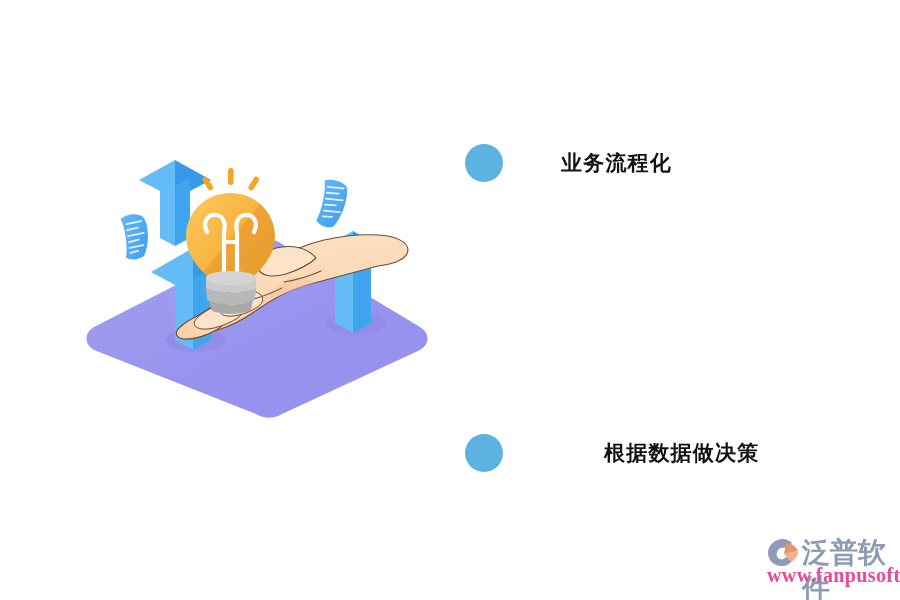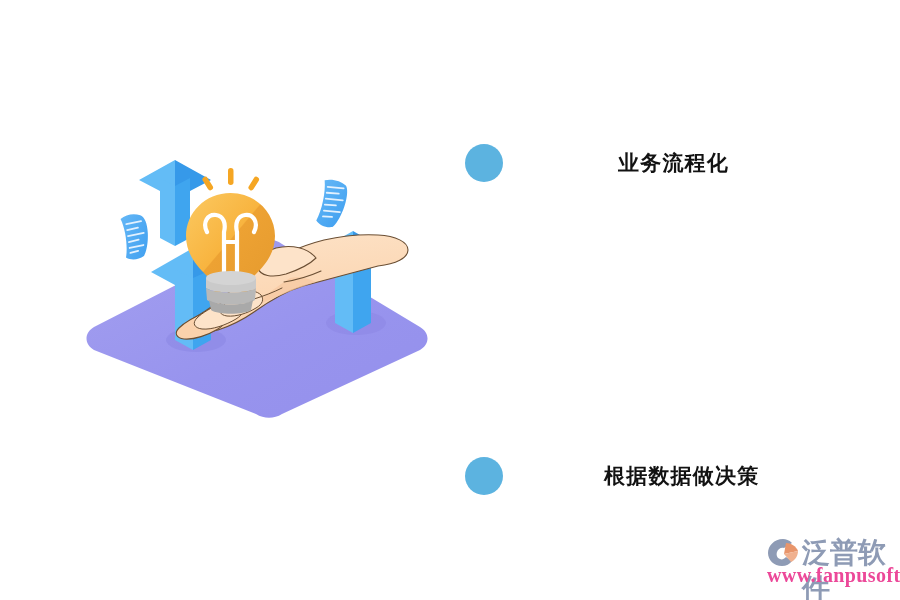--- a/index.html
+++ b/index.html
@@ -32,39 +32,39 @@
   .bullet-row {
     position: absolute;
     left: 455px;
     width: 420px;
     height: 56px;
     display: flex;
     align-items: center;
   }
   #row-0 { top: 135px; }
   #row-1 { top: 284px; }
-  #row-2 { top: 448px; }
+  #row-2 { top: 425px; }
 
   .bullet-dot {
     width: 38px;
     height: 38px;
     border-radius: 50%;
     background: #5cb3e0;
     flex: 0 0 auto;
     margin-left: 10px;
   }
   .bullet-label {
     font-family: "Liberation Sans", "DejaVu Sans", sans-serif;
     font-size: 21px;
     font-weight: bold;
     color: #121212;
     letter-spacing: 1.2px;
     white-space: nowrap;
   }
-  #row-0 .bullet-label { margin-left: 115px; }
+  #row-0 .bullet-label { margin-left: 58px; }
   #row-1 .bullet-label { margin-left: 115px; }
   #row-2 .bullet-label { margin-left: 101px; }
 
   
   #watermark {
     position: absolute;
     left: 766px;
     top: 533px;
     width: 128px;
     height: 50px;

